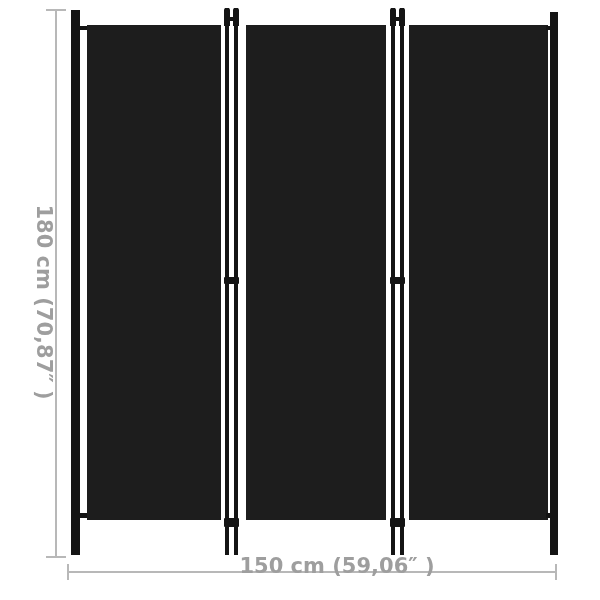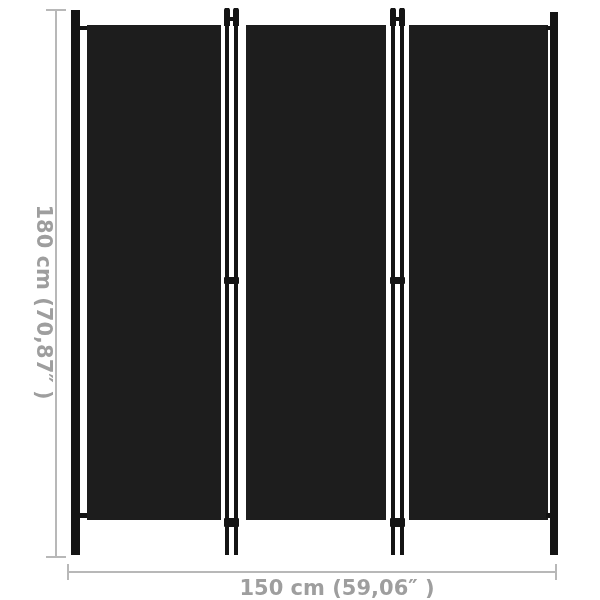--- a/index.html
+++ b/index.html
@@ -17,21 +17,21 @@
   .hcap-right{left:555px;top:564px;width:2px;height:16px;}
   .dim-label{
     position:absolute;color:#9e9e9e;font-weight:700;font-size:21px;
     white-space:nowrap;letter-spacing:0px;
   }
   .height-label{
     left:44px;top:302px;
     transform:translate(-50%,-50%) rotate(90deg);
   }
   .width-label{
-    left:337px;top:572px;
+    left:337px;top:550px;
     transform:translate(-50%,-50%);
     margin-top:16px;
   }
   
   .pole{position:absolute;background:#141414;}
   .pole-left{left:71px;top:10px;width:9px;height:545px;}
   .pole-right{left:550px;top:12px;width:8px;height:543px;}
   .panel{position:absolute;top:25px;height:495px;background:#1d1d1d;}
   .panel-1{left:87px;width:134px;}
   .panel-2{left:246px;width:140px;}

